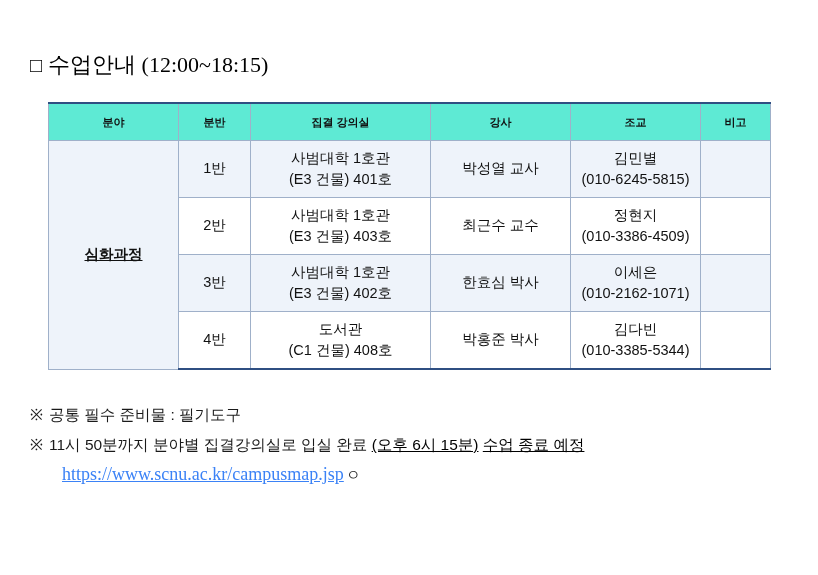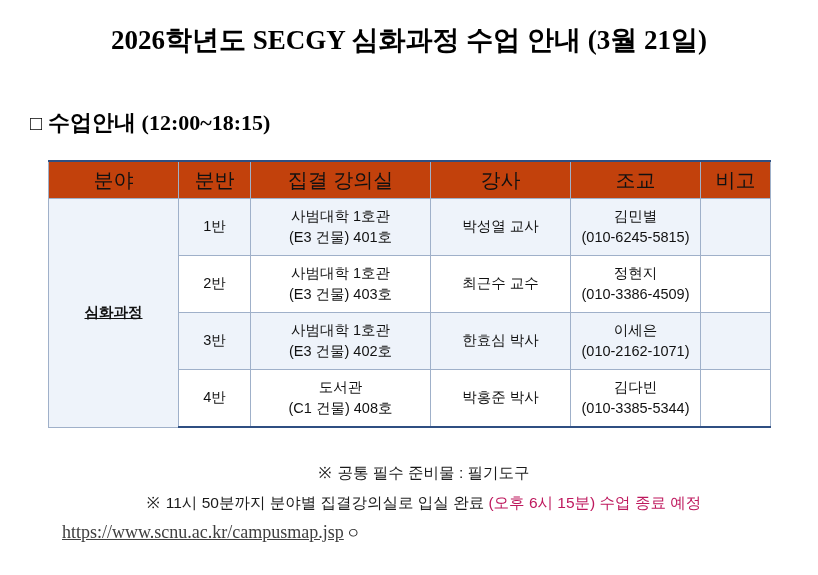--- a/index.html
+++ b/index.html
@@ -28,21 +28,21 @@
     font-weight: bold;
     letter-spacing: 0px;
     margin-top: 22px;
     margin-bottom: 0;
     white-space: nowrap;
   }
   .section-heading {
     margin-top: 50px;
     margin-left: 30px;
     font-size: 22px;
-    font-weight: bold;
+    font-weight: normal;
     font-family: "Liberation Serif", serif;
   }
   .section-heading .box-mark {
     font-size: 20px;
     margin-right: 6px;
   }
   table.info {
     border-collapse: collapse;
     margin-left: 48px;
     margin-top: 22px;
@@ -51,26 +51,26 @@
   }
   table.info th, table.info td {
     border: 1px solid #9fb0c9;
     text-align: center;
     vertical-align: middle;
     font-family: "Liberation Sans", sans-serif;
     font-size: 14.5px;
     color: #111111;
   }
   table.info thead th {
-    background: #c2410c;
-    font-weight: normal;
+    background: #5eead4;
+    font-weight: bold;
     height: 34px;
     border-top: 2px solid #2f4f82;
     border-bottom: 1px solid #9fb0c9;
-    font-size: 20px;
+    font-size: 11px;
   }
   table.info tbody tr.row-alt td {
     background: #eef3fa;
   }
   table.info tbody td {
     height: 52px;
     line-height: 1.45;
     padding: 2px 2px;
   }
   table.info tbody tr:last-child td {
@@ -93,51 +93,50 @@
   .notes {
     margin-top: 30px;
     margin-left: 30px;
     font-family: "Liberation Sans", sans-serif;
     font-size: 15.5px;
     line-height: 1.95;
     color: #1a1a1a;
   }
   .notes .note-line {
     white-space: nowrap;
-    text-align: center;
   }
   .notes .mark {
     margin-right: 6px;
   }
   .highlight-red {
-    color: #be185d;
+    color: #000000;
+    text-decoration: underline;
   }
   .link-line {
     margin-left: 62px;
     margin-top: 4px;
     font-family: "Liberation Serif", serif;
     font-size: 18px;
     white-space: nowrap;
   }
   .link-line a {
-    color: #404040;
+    color: #3b82f6;
     text-decoration: underline;
   }
   .link-line .tail {
     color: #1a1a1a;
     font-size: 15px;
     margin-left: 2px;
   }
 </style>
 </head>
 <body>
 
 <div class="page">
 
-  <h1 class="title">2026학년도 SECGY 심화과정 수업 안내 (3월 21일)</h1>
 
   <div class="section-heading">
     <span class="box-mark">□</span><span>수업안내 (12:00~18:15)</span>
   </div>
 
   <table class="info">
     <colgroup>
       <col class="col-field">
       <col class="col-class">
       <col class="col-room">

